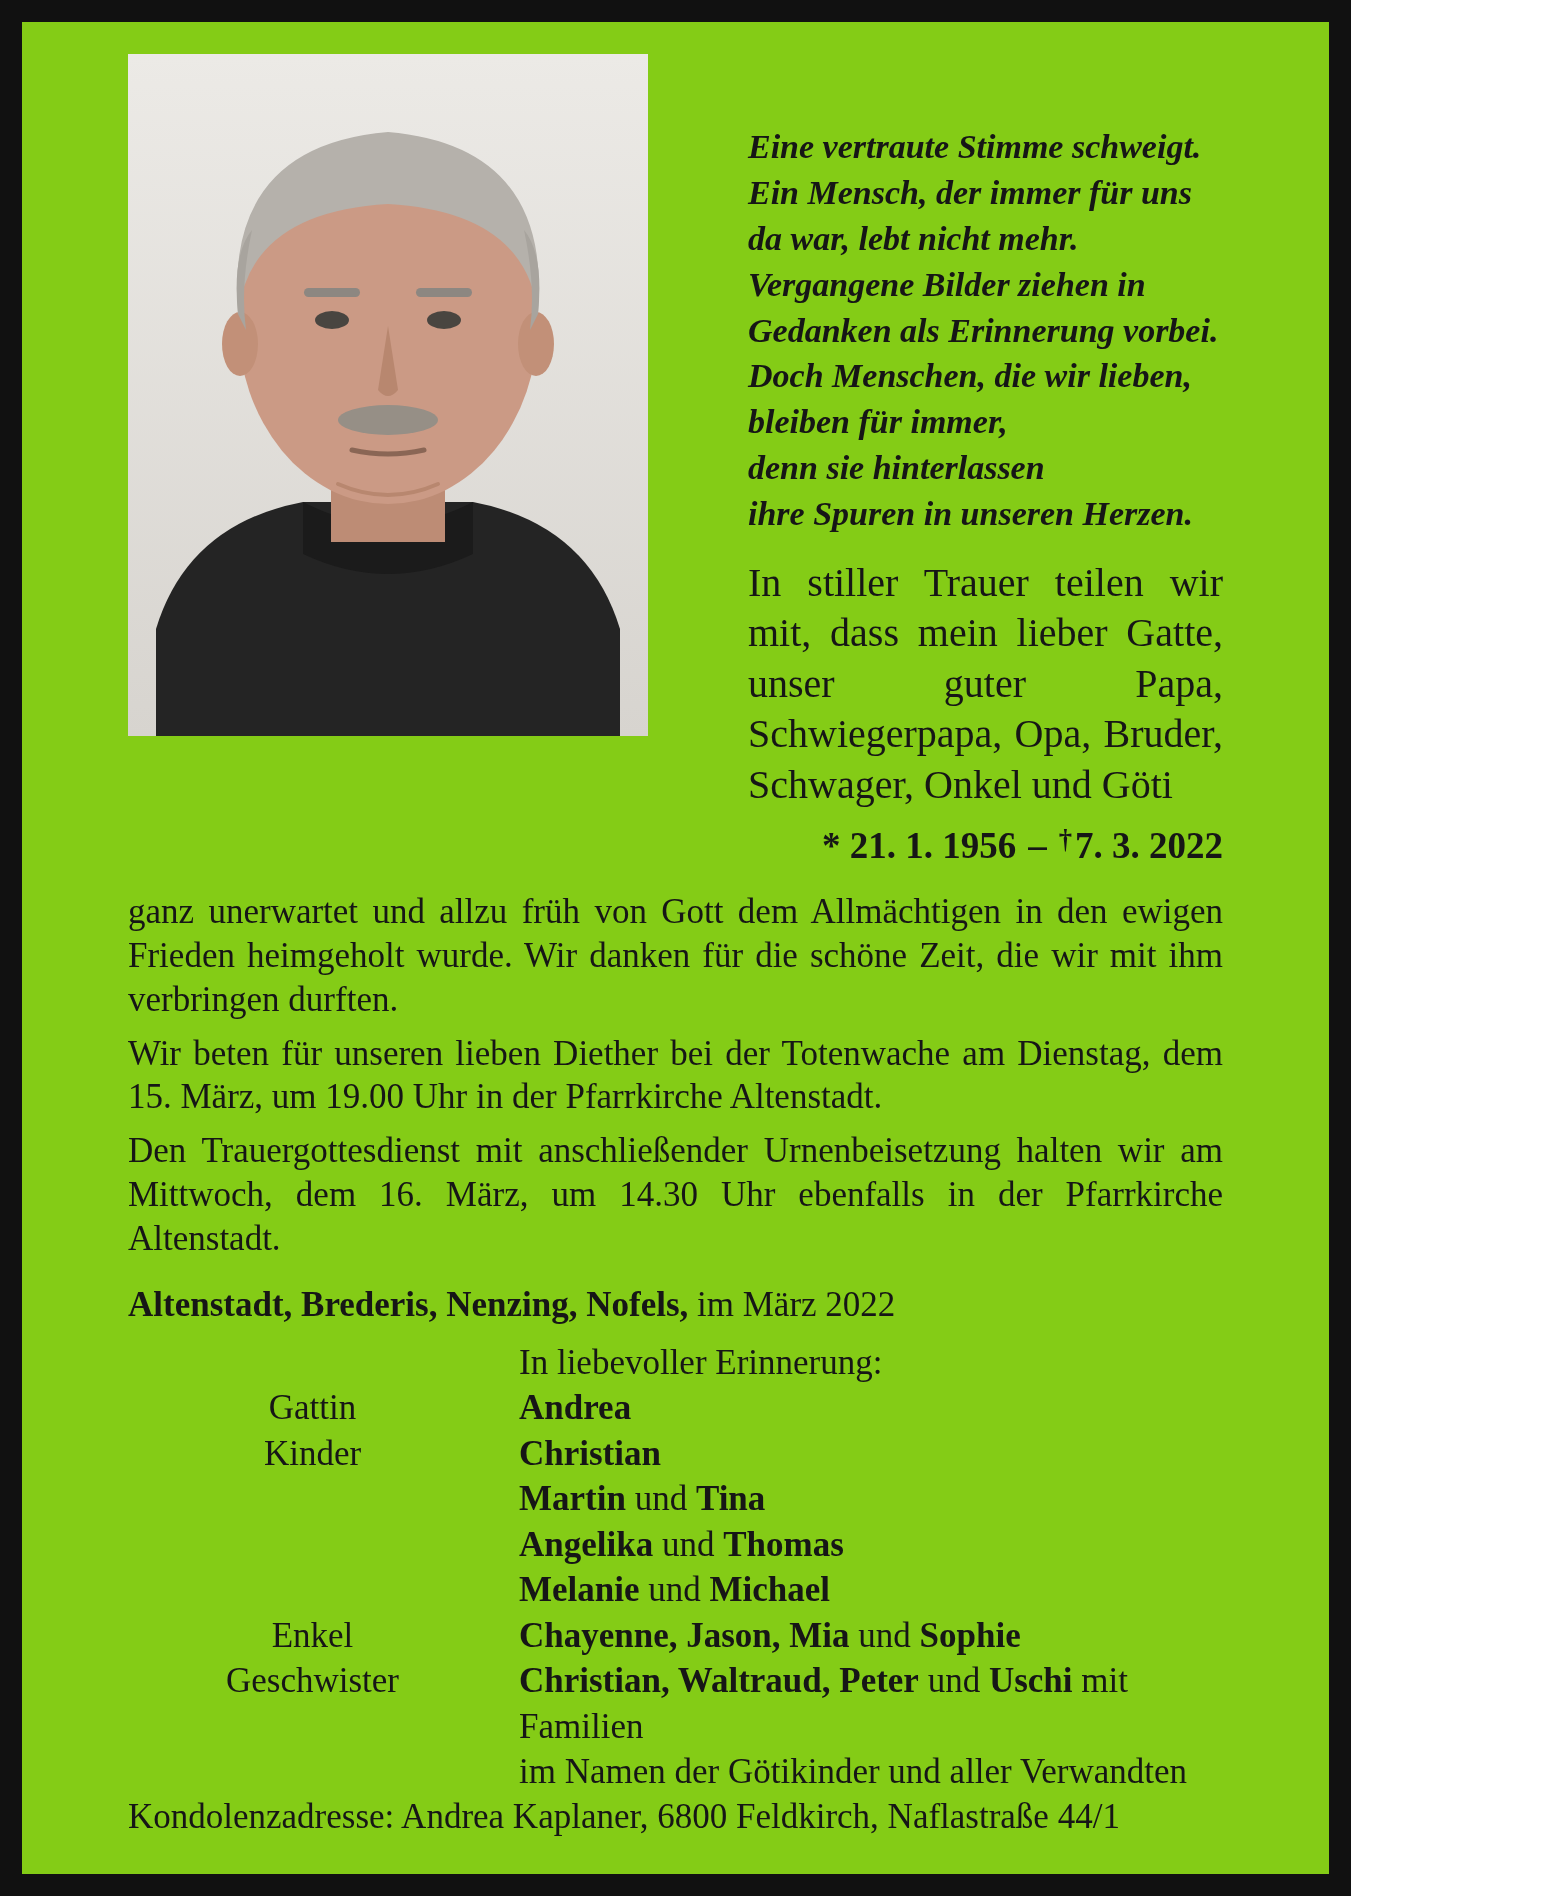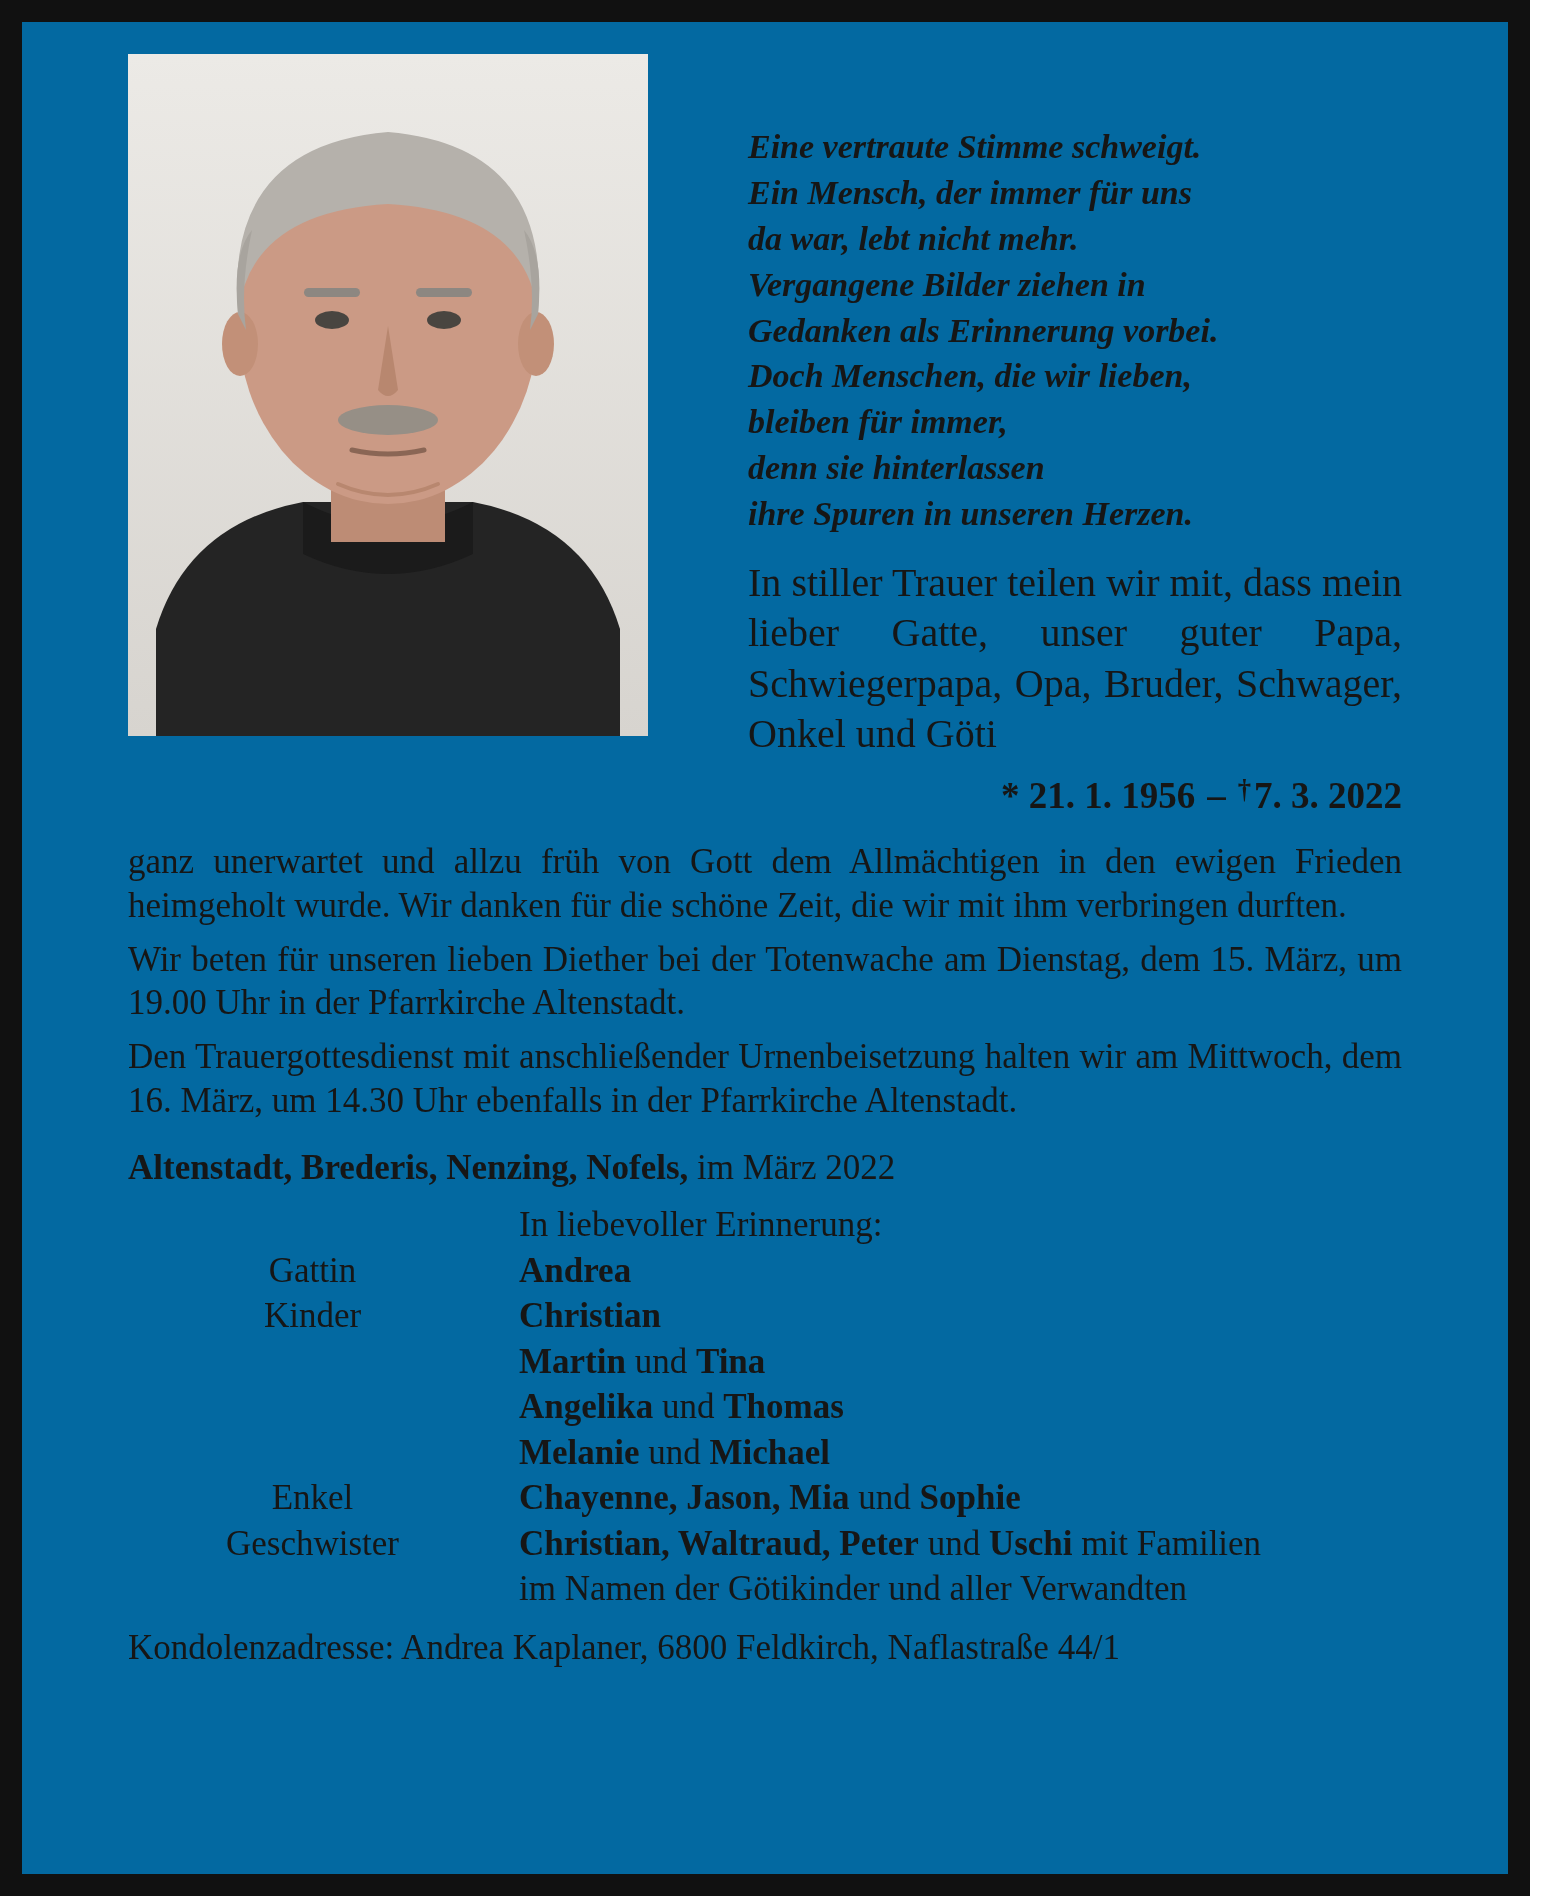--- a/index.html
+++ b/index.html
@@ -1,23 +1,23 @@
 <!DOCTYPE html>
 <html><head>
 <meta charset="utf-8">
 <style>
   * { margin: 0; padding: 0; box-sizing: border-box; }
   html, body { background: #ffffff; }
   body { width: 1567px; font-family: "Liberation Serif", serif; color: #161616; }
 
   .page {
-    width: 1530px;
+    width: 1351px;
     height: 1896px;
     border: 22px solid #111111;
-    background: #0369a1;
+    background: #84cc16;
     padding: 32px 106px 12px 106px;
     overflow: hidden;
   }
 
   
   .top { display: flex; gap: 100px; }
 
   .photo {
     width: 520px;
     height: 682px;
@@ -96,21 +96,20 @@
   .mem-label {
     width: 391px;
     flex: 0 0 auto;
     text-align: center;
     padding-right: 22px;
   }
   .mem-names { flex: 1 1 auto; }
   .mem-names .b { font-weight: bold; }
 
   .condolence {
-    margin-top: 14px;
     font-size: 35px;
     line-height: 1.25;
   }
 </style>
 </head>
 <body>
 
 <div class="page">
 
   <div class="top">

